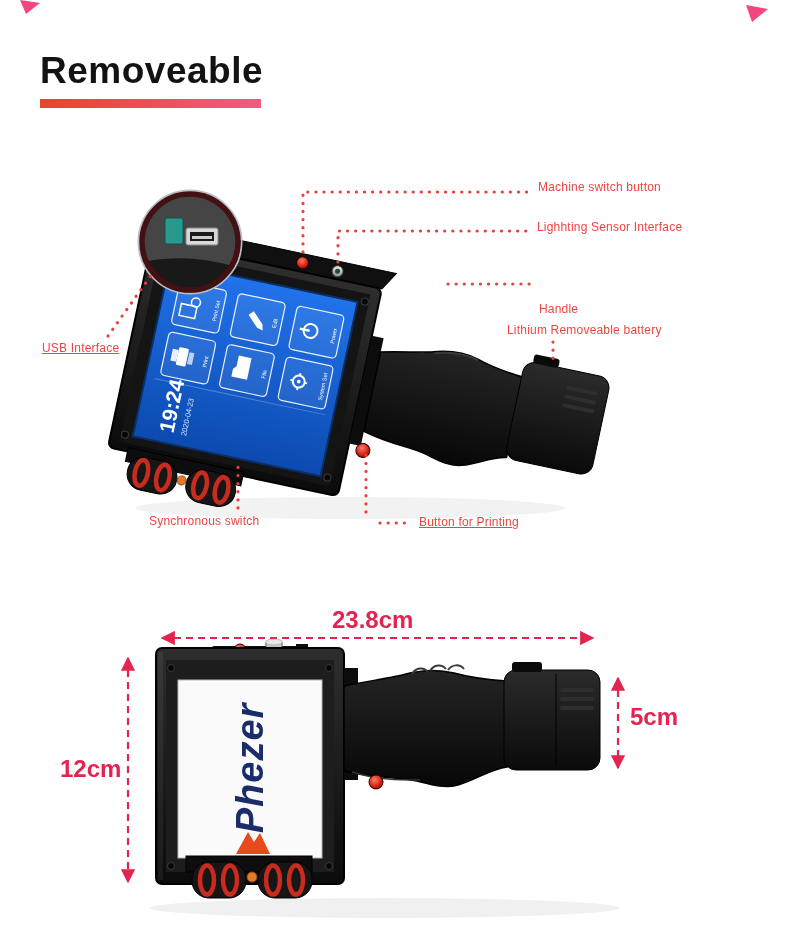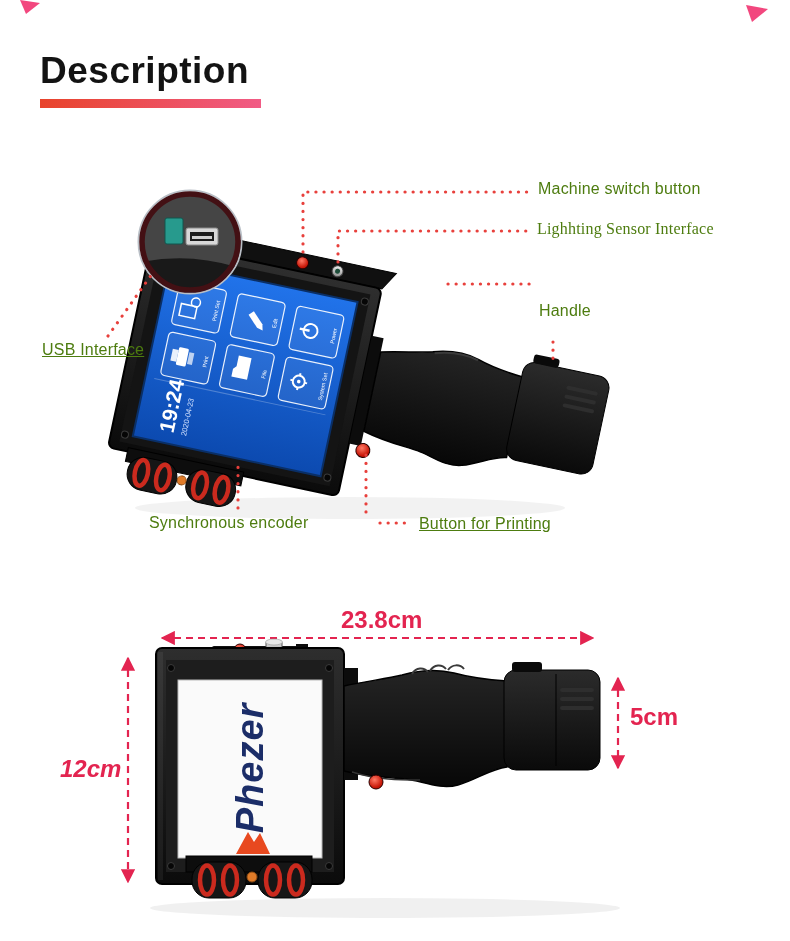--- a/index.html
+++ b/index.html
@@ -9,21 +9,21 @@
   }
   .page-title{
     position:absolute;left:40px;top:50px;margin:0;
     font-size:37px;font-weight:700;color:#131313;letter-spacing:.5px;
   }
   .title-underline{
     position:absolute;left:40px;top:99px;width:221px;height:9px;
     background:linear-gradient(90deg,#e8432b,#f15b85);
   }
   .callout-label{
-    position:absolute;font-size:16px;font-weight:500;color:#4d7c0f;
+    position:absolute;font-size:12px;font-weight:500;color:#ef4444;
     white-space:nowrap;letter-spacing:.2px;
   }
   .dim-label{
     position:absolute;font-size:24px;font-weight:700;color:#e32450;white-space:nowrap;
   }
   svg.stage{position:absolute;left:0;top:0;}
   .dotline{stroke:#e8403c;stroke-width:3.2;stroke-dasharray:0.1 8;stroke-linecap:round;fill:none;}
   .dimline{stroke:#e32450;stroke-width:2.2;stroke-dasharray:7 5;fill:none;}
   .tile{fill:rgba(255,255,255,.07);stroke:rgba(255,255,255,.9);stroke-width:1.2;}
   .tlabel{font-size:5.5px;fill:#ffffff;text-anchor:middle;font-family:"Liberation Sans",sans-serif;}
@@ -247,27 +247,28 @@
         <ellipse class="wheel-ring" cx="207" cy="880" rx="7" ry="14.5"></ellipse>
         <ellipse class="wheel-ring" cx="230" cy="880" rx="7" ry="14.5"></ellipse>
         <rect x="258" y="862" width="54" height="36" rx="17" fill="#161616" stroke="#000"></rect>
         <ellipse class="wheel-ring" cx="273" cy="880" rx="7" ry="14.5"></ellipse>
         <ellipse class="wheel-ring" cx="296" cy="880" rx="7" ry="14.5"></ellipse>
         <circle cx="252" cy="877" r="5" fill="#e07b28" stroke="#8a4a12"></circle>
       </g>
     </g>
   </svg>
 
-  <h1 class="page-title">Description</h1>
+  <h1 class="page-title">Removeable</h1>
   <div class="title-underline"></div>
 
   <div class="callout-label" style="left:538px;top:180px;">Machine switch button</div>
-  <div class="callout-label" style="left:537px;top:220px;font-family:Liberation Serif, serif;">Lighhting Sensor Interface</div>
+  <div class="callout-label" style="left:537px;top:220px;">Lighhting Sensor Interface</div>
   <div class="callout-label" style="left:539px;top:274px;margin-top:28px;">Handle</div>
+  <div class="callout-label" style="left:507px;top:323px;">Lithium Removeable battery</div>
   <div class="callout-label" style="left:42px;top:341px;text-decoration:underline;">USB Interface</div>
-  <div class="callout-label" style="left:149px;top:514px;">Synchronous encoder</div>
+  <div class="callout-label" style="left:149px;top:514px;">Synchronous switch</div>
   <div class="callout-label" style="left:419px;top:515px;text-decoration:underline;">Button for Printing</div>
 
-  <div class="dim-label" style="left:341px;top:606px;">23.8cm</div>
-  <div class="dim-label" style="left:60px;top:755px;font-style:italic;">12cm</div>
+  <div class="dim-label" style="left:332px;top:606px;">23.8cm</div>
+  <div class="dim-label" style="left:60px;top:755px;">12cm</div>
   <div class="dim-label" style="left:630px;top:703px;text-align:center;">5cm</div>
 
 </div>
 
 </body></html>

